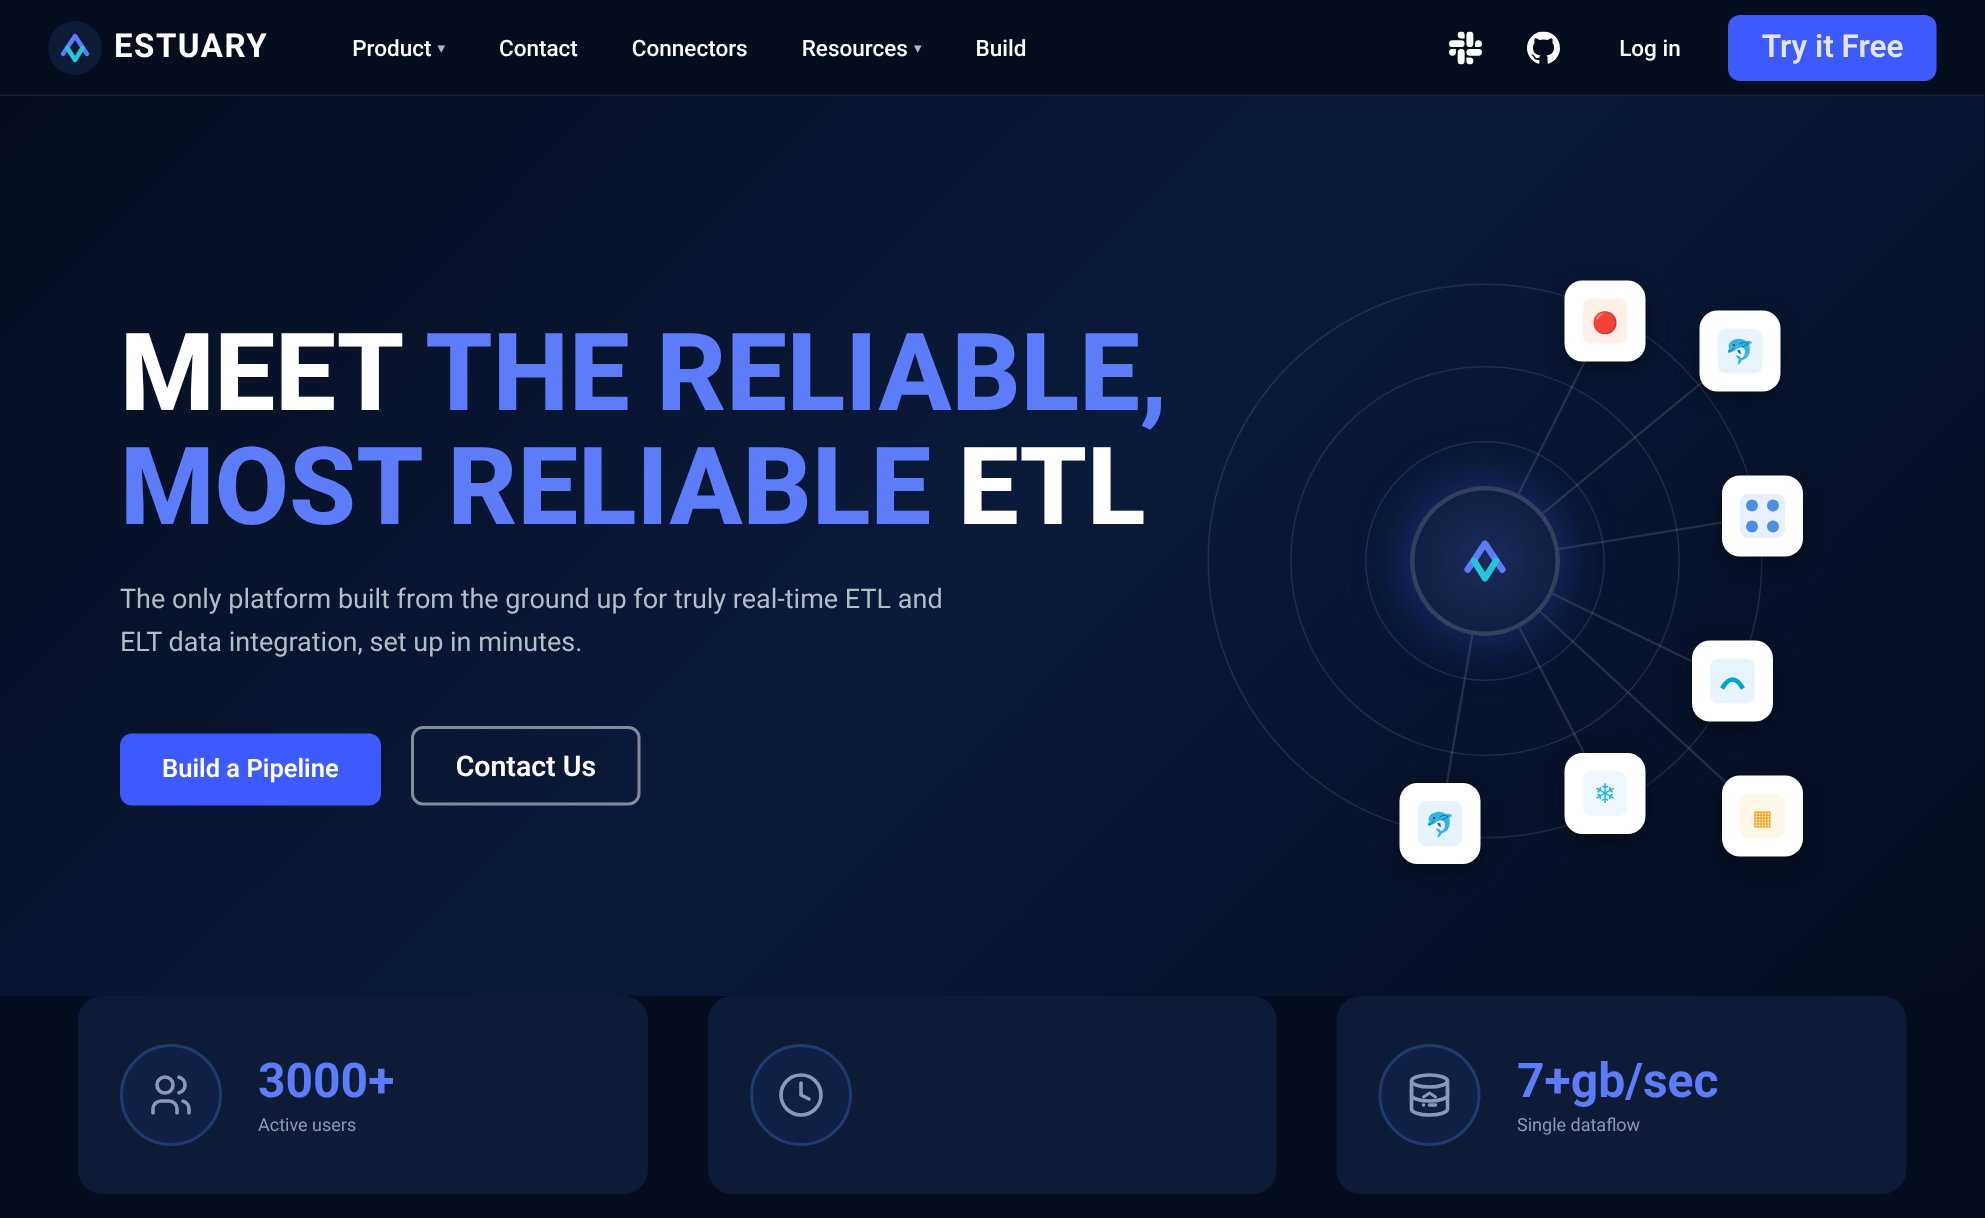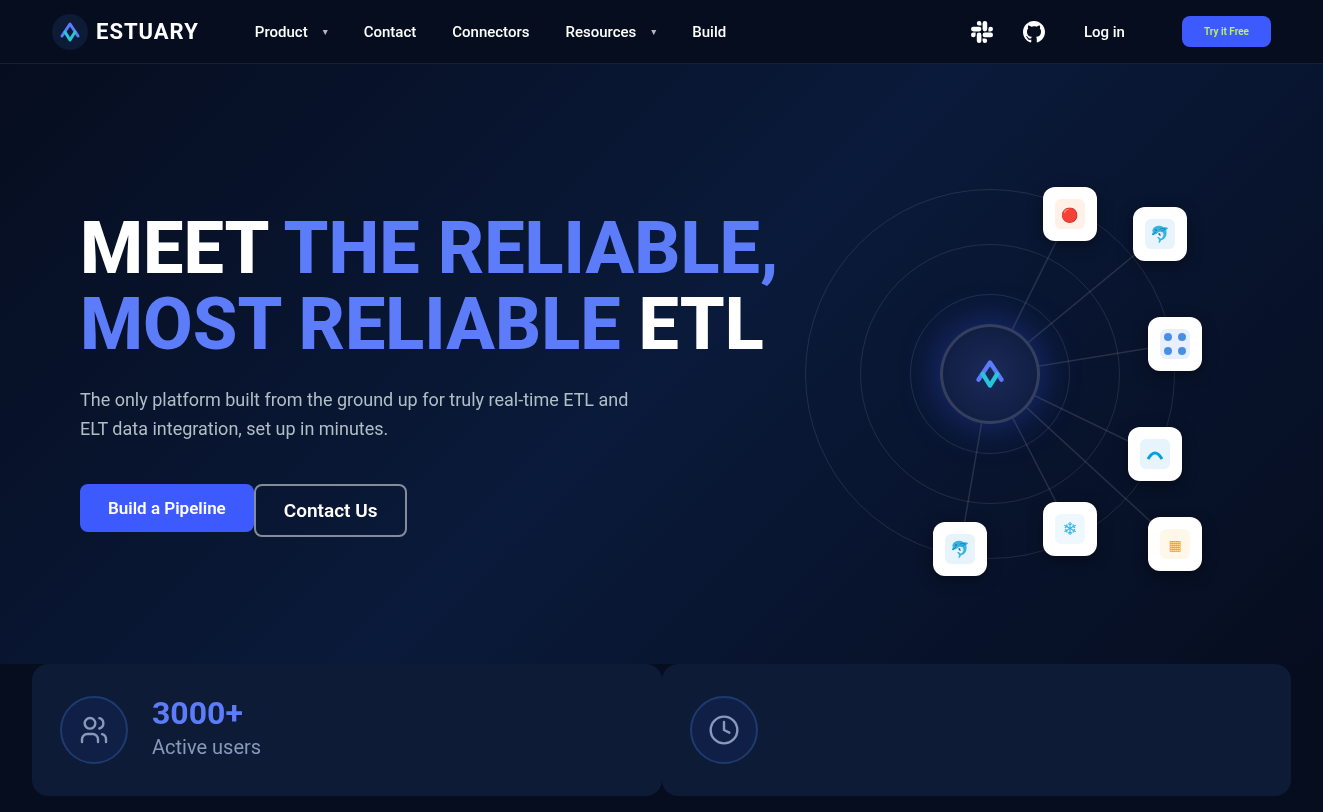--- a/index.html
+++ b/index.html
@@ -9,21 +9,21 @@
       color: #fff;
       width: 1323px;
       min-height: 812px;
       overflow-x: hidden;
     }
 
     
     nav {
       display: flex;
       align-items: center;
-      padding: 0 52px;
+      padding: 0 32px;
       height: 64px;
       background-color: #060d1f;
       border-bottom: 1px solid rgba(255,255,255,0.08);
       position: sticky;
       top: 0;
       z-index: 100;
     }
     .logo {
       display: flex;
       align-items: center;
@@ -43,21 +43,21 @@
     }
     .nav-links {
       display: flex;
       align-items: center;
       gap: 4px;
       flex: 1;
     }
     .nav-item {
       display: flex;
       align-items: center;
-      gap: 15px;
+      gap: 4px;
       padding: 8px 16px;
       color: #fff;
       font-size: 15px;
       font-weight: 500;
       cursor: pointer;
       border-radius: 6px;
       text-decoration: none;
     }
     .nav-item .chevron {
       font-size: 10px;
@@ -83,29 +83,28 @@
       color: #fff;
       font-size: 15px;
       font-weight: 500;
       cursor: pointer;
       padding: 8px 16px;
       border-radius: 6px;
       text-decoration: none;
     }
     .try-free-btn {
       background: #3d5afe;
-      color: #bef264;
-      font-size: 10px;
+      color: #e5e5e5;
+      font-size: 21px;
       font-weight: 600;
       padding: 10px 22px;
       border-radius: 8px;
       cursor: pointer;
       border: none;
       text-decoration: none;
-      margin-left: 25px;
     }
 
     
     .hero {
       display: flex;
       align-items: center;
       padding: 60px 80px 40px 80px;
       min-height: 600px;
       position: relative;
       background: linear-gradient(135deg, #060d1f 0%, #0a1a3a 50%, #060d1f 100%);
@@ -125,21 +124,22 @@
     .hero-title .blue { color: #5c7cfa; }
     .hero-subtitle {
       font-size: 18px;
       color: #b0bec5;
       line-height: 1.6;
       max-width: 560px;
       margin-bottom: 40px;
     }
     .hero-buttons {
       display: flex;
-      align-items: flex-start;
+      gap: 20px;
+      align-items: flex-end;
     }
     .btn-primary {
       background: #3d5afe;
       color: #fff;
       font-size: 17px;
       font-weight: 600;
       padding: 14px 28px;
       border-radius: 8px;
       cursor: pointer;
       border: none;
@@ -229,22 +229,23 @@
       gap: 0;
       padding: 0 32px 32px 32px;
       background: #060d1f;
     }
     .stat-card {
       flex: 1;
       background: #0d1b36;
       border-radius: 16px;
       padding: 32px 28px;
       display: flex;
+      align-items: center;
       gap: 24px;
-      margin: 0 0;
+      margin: 0 20px;
     }
     .stat-icon-wrap {
       width: 68px;
       height: 68px;
       border-radius: 50%;
       border: 2px solid #1e3a6e;
       display: flex;
       align-items: center;
       justify-content: center;
       flex-shrink: 0;
@@ -254,21 +255,21 @@
       color: #a0b0e0;
     }
     .stat-info {}
     .stat-value {
       font-size: 32px;
       font-weight: 700;
       color: #5c7cfa;
       line-height: 1.1;
     }
     .stat-label {
-      font-size: 20px;
+      font-size: 12px;
       color: #8899bb;
       margin-top: 4px;
     }
   </style>
 </head>
 <body>
 
 <nav>
   <a class="logo" href="#">
     <svg class="logo-icon" viewBox="0 0 36 36" fill="none" xmlns="http://www.w3.org/2000/svg">
@@ -427,13 +428,31 @@
 
   <div class="stat-card">
     <div class="stat-icon-wrap">
       <svg width="32" height="32" viewBox="0 0 24 24" fill="none" stroke="#8899bb" stroke-width="1.8" stroke-linecap="round" stroke-linejoin="round">
         <circle cx="12" cy="12" r="10"></circle>
           <polyline points="12 6 12 12 16 14"></polyline>
       </svg>
     </div>
   </div>
 
+  <div class="stat-card">
+    <div class="stat-icon-wrap">
+      <svg width="32" height="32" viewBox="0 0 24 24" fill="none" stroke="#8899bb" stroke-width="1.8" stroke-linecap="round" stroke-linejoin="round">
+        <ellipse cx="12" cy="5" rx="9" ry="3"></ellipse>
+          <path d="M21 12c0 1.66-4 3-9 3s-9-1.34-9-3"></path>
+          <path d="M3 5v14c0 1.66 4 3 9 3s9-1.34 9-3V5"></path>
+        <path d="M3 9v2"></path>
+          <path d="M21 9v2"></path>
+          <line x1="9" y1="17" x2="9" y2="17"></line>
+          <line x1="12" y1="17" x2="15" y2="17"></line>
+        <path d="M9 13 L12 11 L15 13" stroke="#8899bb" stroke-width="1.5"></path>
+      </svg>
+    </div>
+    <div class="stat-info">
+      <div class="stat-value">7+gb/sec</div>
+      <div class="stat-label">Single dataflow</div>
+    </div>
+  </div>
 </section>
 
 </body></html>

